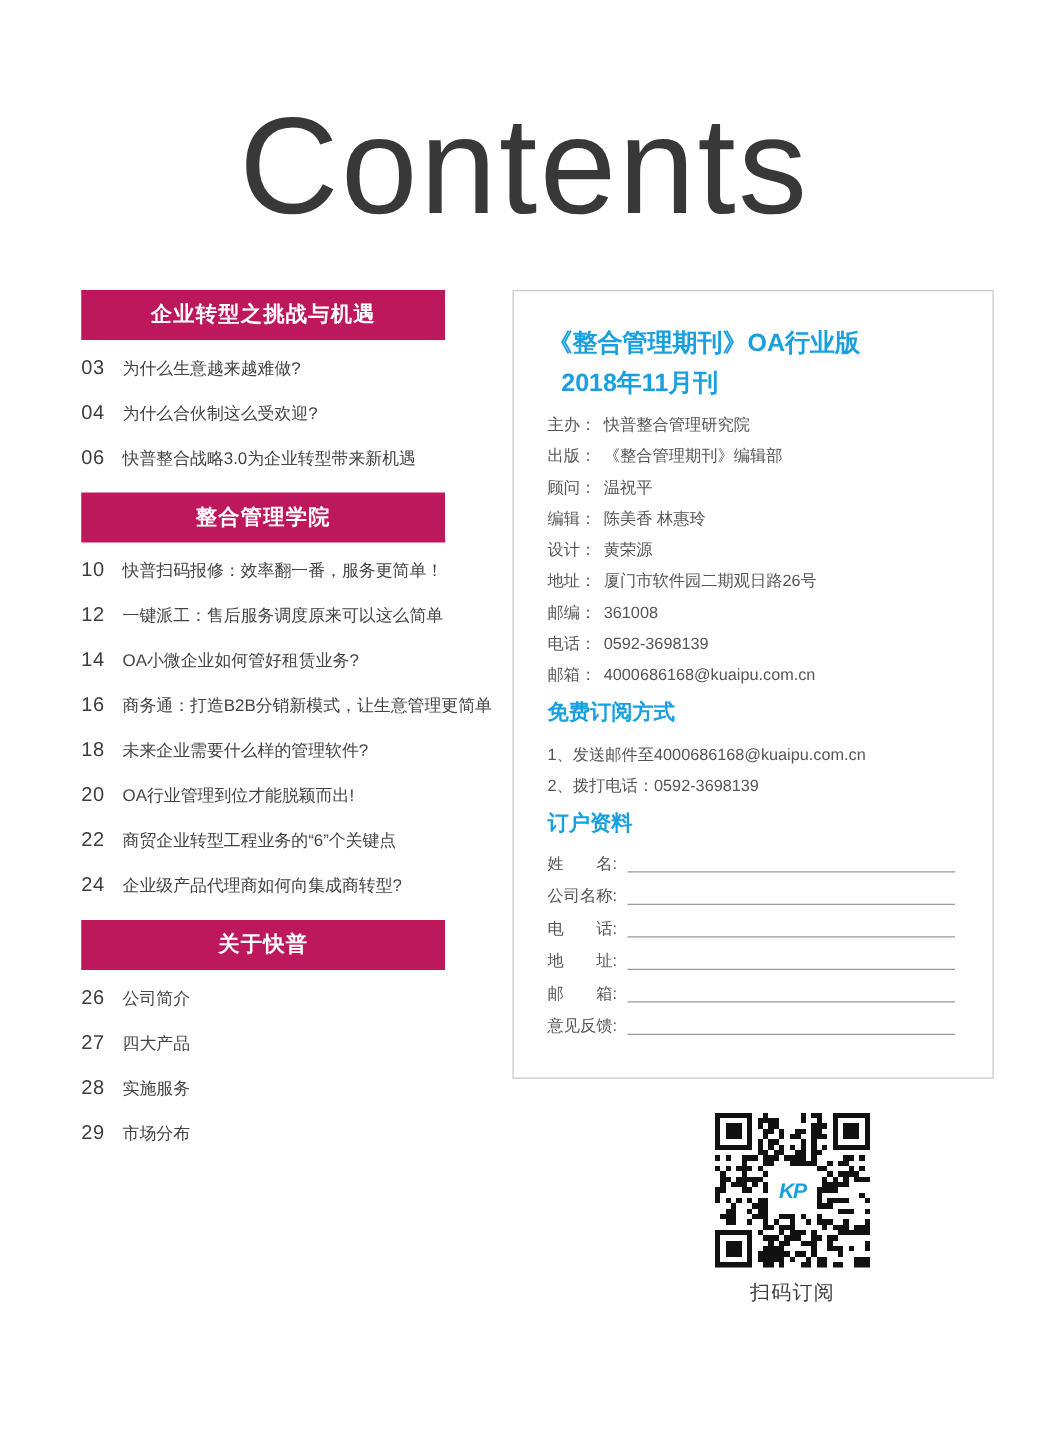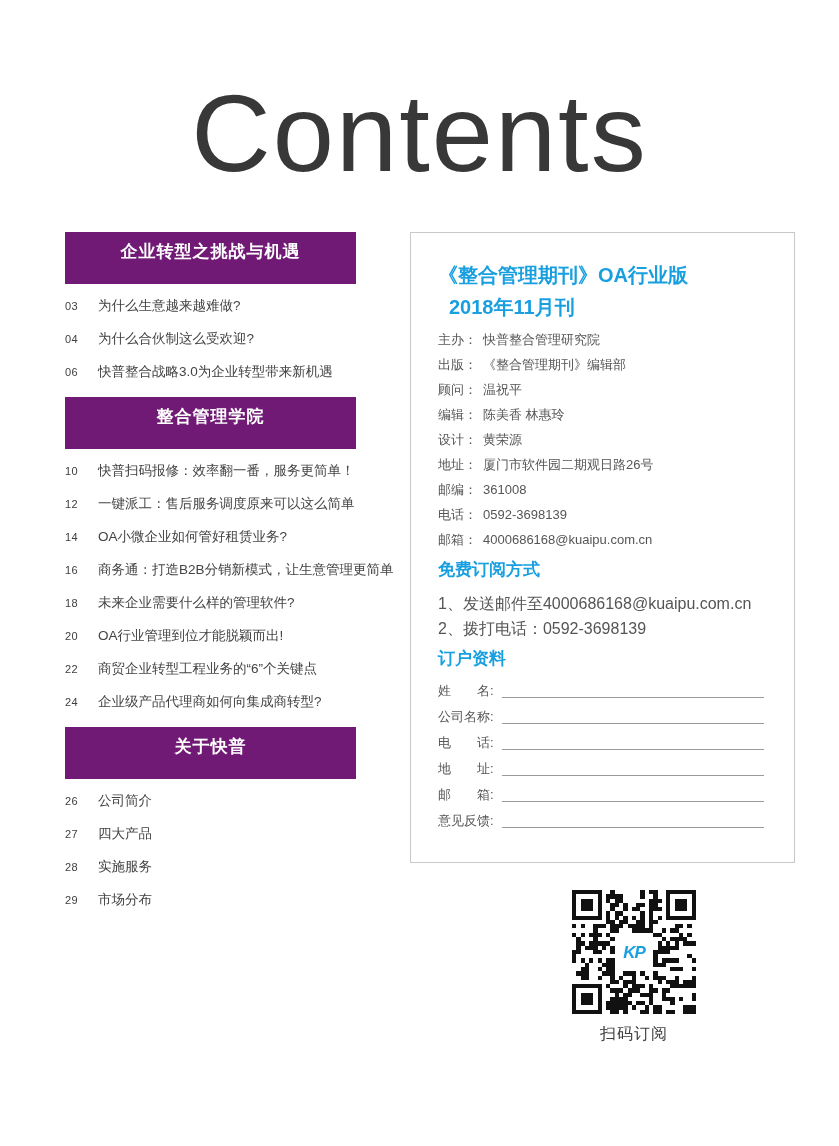--- a/index.html
+++ b/index.html
@@ -12,45 +12,45 @@
   
   .contents-title {
     position:absolute; top:78px; left:0; width:100%;
     text-align:center; font-size:110px; font-weight:300;
     color:#383838; letter-spacing:2px; line-height:110px;
   }
 
   
   .toc { position:absolute; left:65px; top:232px; width:291px; }
   .toc-header {
-    height:52px; line-height:40px; text-align:center;
-    background:#701a75; color:#ffffff; font-size:17px; font-weight:bold;
+    height:40px; line-height:40px; text-align:center;
+    background:#be185d; color:#ffffff; font-size:17px; font-weight:bold;
     margin-bottom:14px; letter-spacing:1px;
   }
   .toc-row { display:flex; align-items:baseline; margin-bottom:18px; }
   .toc-num {
-    font-size:11px; color:#3d3d3d; width:24px; flex:0 0 24px;
+    font-size:16px; color:#3d3d3d; width:24px; flex:0 0 24px;
     letter-spacing:0.5px;
   }
   .toc-text { font-size:13.5px; color:#434343; margin-left:9px; line-height:15px; white-space:nowrap; }
 
   
   .info-panel {
     position:absolute; left:410px; top:232px; width:385px; height:631px;
     border:1px solid #c9c9c9; background:#ffffff;
     padding:26px 30px 0 27px;
   }
   .panel-title { font-size:20px; font-weight:bold; color:#189fe0; line-height:32px; }
   .panel-title-2 { padding-left:11px; }
   .details { margin-top:10px; }
   .detail-row { font-size:13px; line-height:14px; color:#555555; margin-bottom:11px; }
   .detail-label { margin-right:6px; }
   .panel-heading { font-size:17px; font-weight:bold; color:#189fe0; margin-top:8px; }
   .subscribe-list { margin-top:16px; }
-  .subscribe-item { font-size:16px; line-height:14px; color:#555555; margin-bottom:11px; }
+  .subscribe-item { font-size:13px; line-height:14px; color:#555555; margin-bottom:11px; }
   .form-block { margin-top:14px; }
   .form-row { display:flex; align-items:flex-end; margin-top:12px; height:14px;text-align:center; }
   .form-label { font-size:13px; color:#555555; line-height:14px; white-space:pre; }
   .form-line { flex:1; border-bottom:1px solid #9a9a9a; height:12px; margin-left:8px; }
 
   
   .qr-block { position:absolute; left:568px; top:890px; width:132px; text-align:center; }
   .qr-code { position:relative; width:124px; height:124px; margin:0 auto; }
   .qr-code svg { display:block; }
   .qr-logo {

